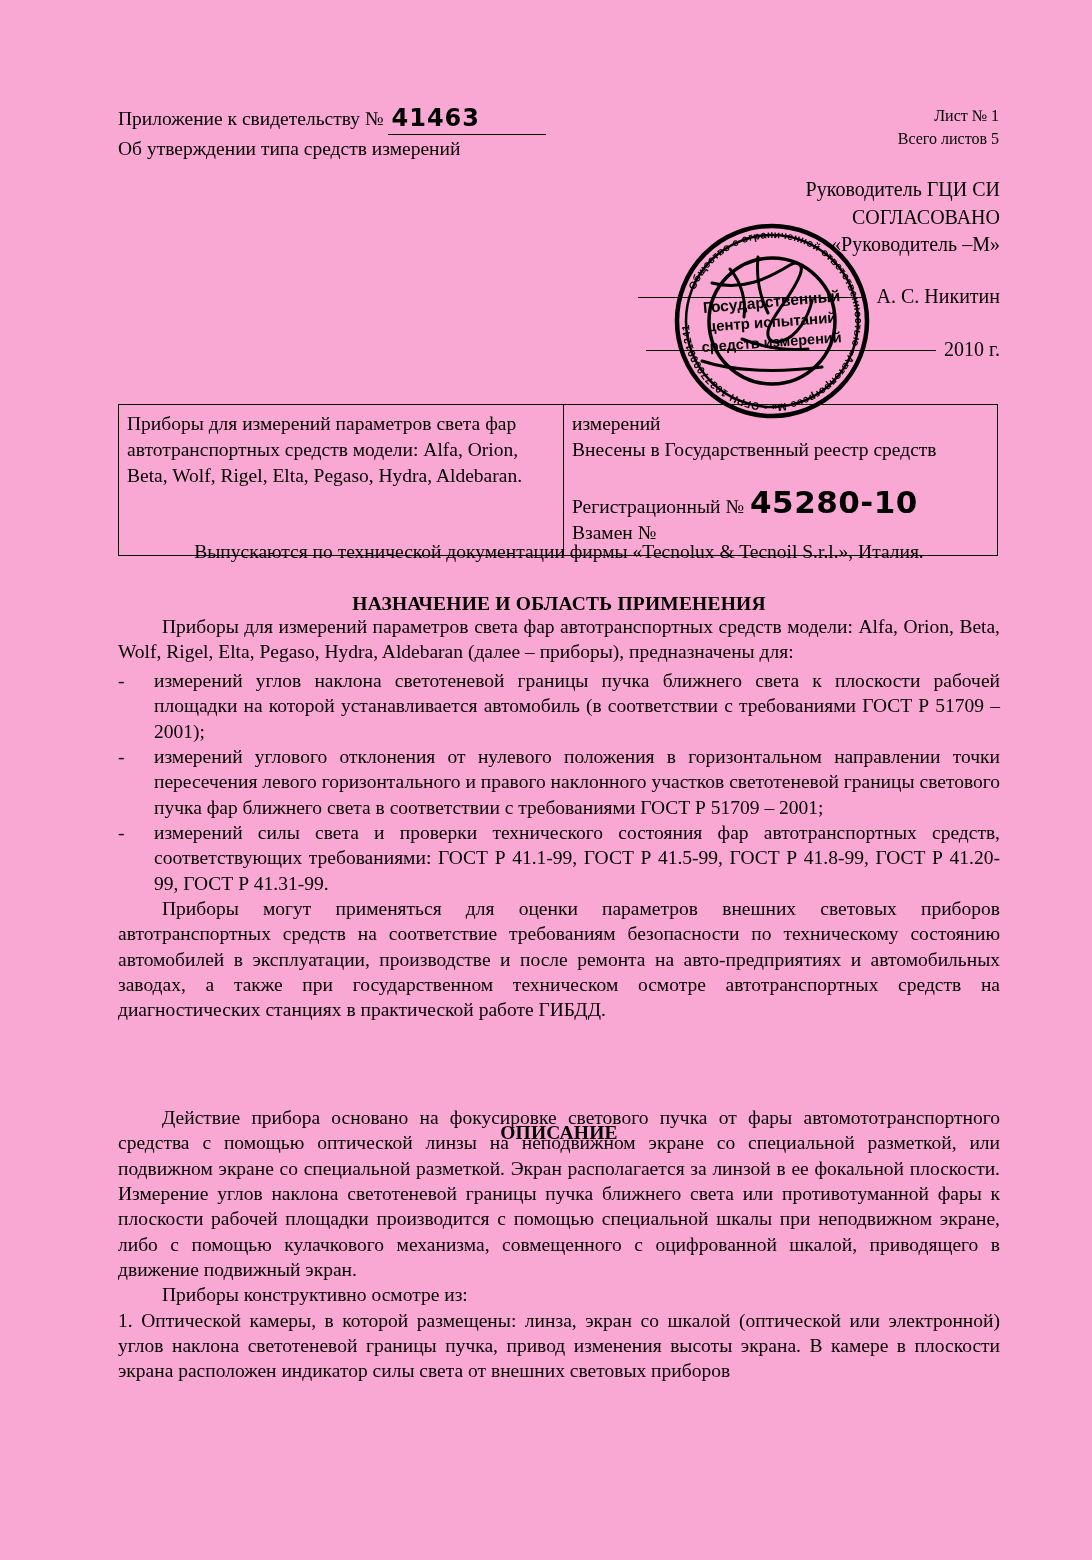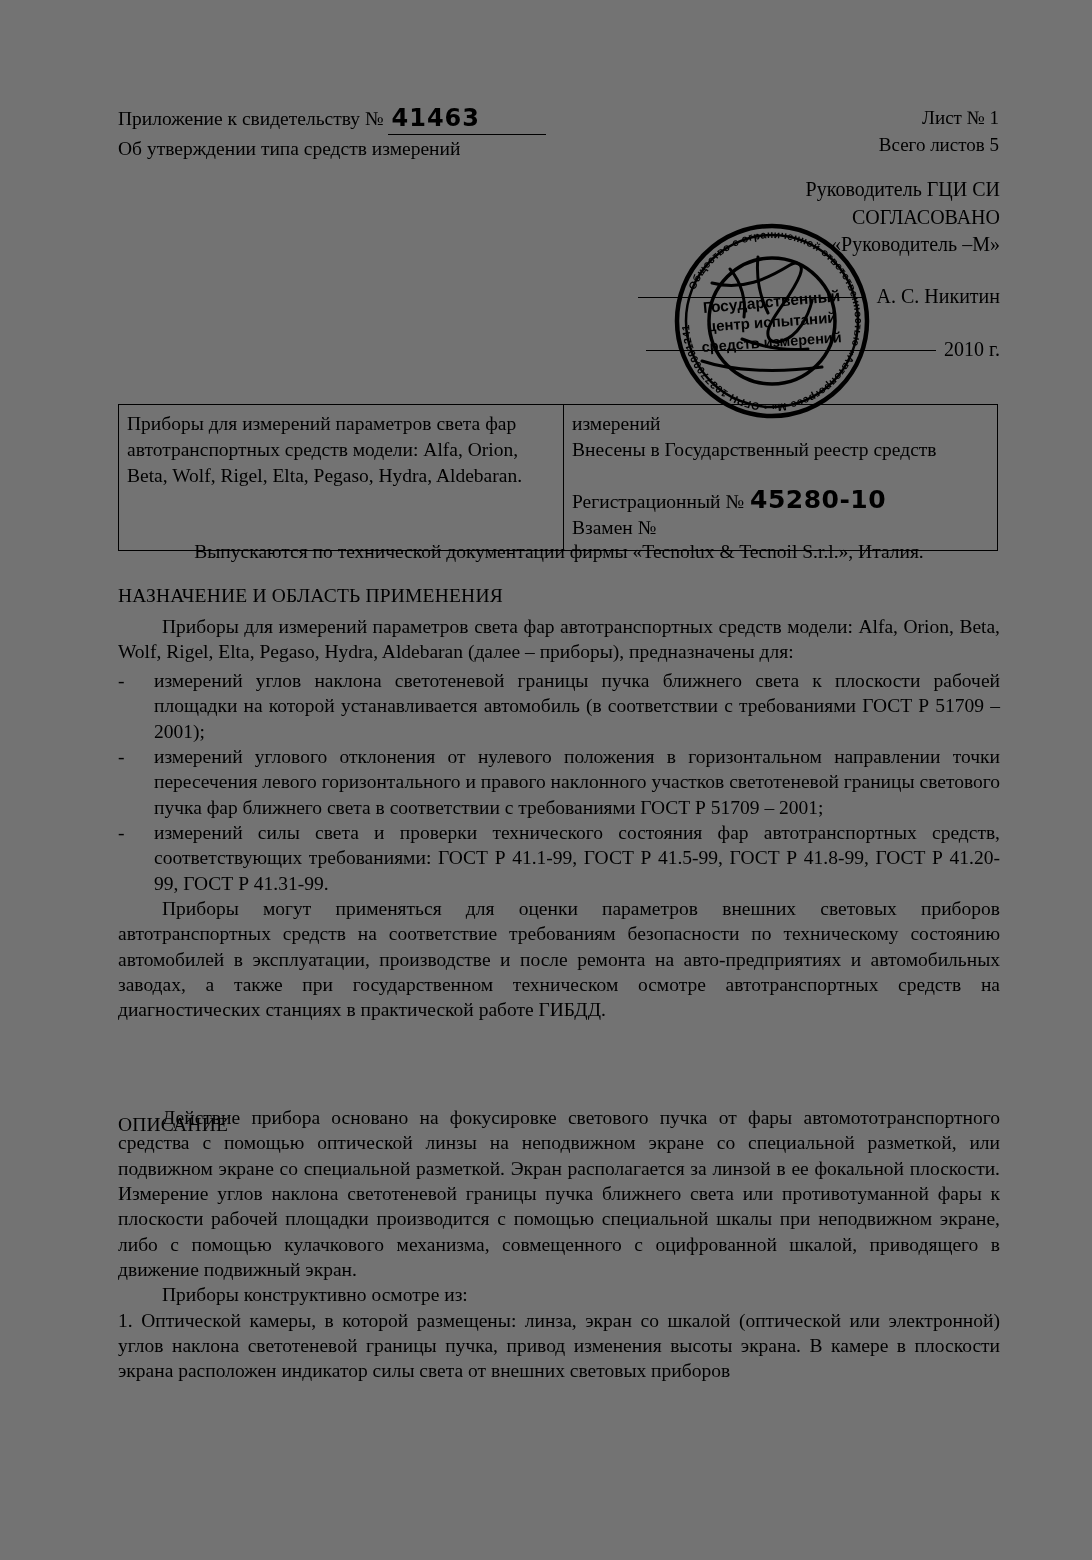--- a/index.html
+++ b/index.html
@@ -8,21 +8,21 @@
     background: #ffffff;
   }
   body {
     font-family: "Liberation Serif", "DejaVu Serif", serif;
     color: #000000;
   }
   .page {
     position: relative;
     width: 1092px;
     height: 1560px;
-    background: #737373;
+    background: #f9a8d4;
     overflow: hidden;
   }
   .content {
     position: absolute;
     left: 118px;
     top: 0;
     width: 882px;
   }
 
   
@@ -48,21 +48,21 @@
   .hand {
     font-family: "DejaVu Sans", sans-serif;
     font-size: 24px;
     font-weight: 600;
     letter-spacing: 1px;
     line-height: 1;
     position: relative;
     top: 1px;
   }
   .hdr-right {
-    font-size: 19px;
+    font-size: 16px;
     line-height: 1.42;
     text-align: right;
     white-space: nowrap;
     padding-right: 1px;
   }
 
   
   .approval {
     position: absolute;
     top: 176px;
@@ -135,21 +135,21 @@
   .tcell.left {
     width: 446px;
     border-right: 1.8px solid #000;
   }
   .tcell.right { width: 434px; }
   .tcell p { margin: 0; }
   .spacer-line { height: 24px; }
   .reg-row { display: flex; align-items: baseline; white-space: nowrap; }
   .reg-hand {
     font-family: "DejaVu Sans", sans-serif;
-    font-size: 25px;
+    font-size: 31px;
     font-weight: 600;
     letter-spacing: 0.5px;
     margin-left: 6px;
     line-height: 1;
   }
 
   
   .after-tbl {
     position: absolute;
     top: 539px;
@@ -160,23 +160,24 @@
     text-align: center;
   }
   .sec {
     position: absolute;
     left: 0;
     width: 882px;
     font-size: 19.5px;
     line-height: 1.30;
   }
   .h2 {
-    font-weight: normal;
+    text-align: center;
+    font-weight: bold;
     letter-spacing: 0.2px;
-    margin: 0;
+    margin: 8px;
   }
   .para {
     margin: 0;
     text-align: justify;
     text-justify: inter-word;
     text-indent: 44px;
   }
   .para.noind { text-indent: 0; }
   .bullets { margin: 0; padding: 0; list-style: none; }
   .bullets li {

